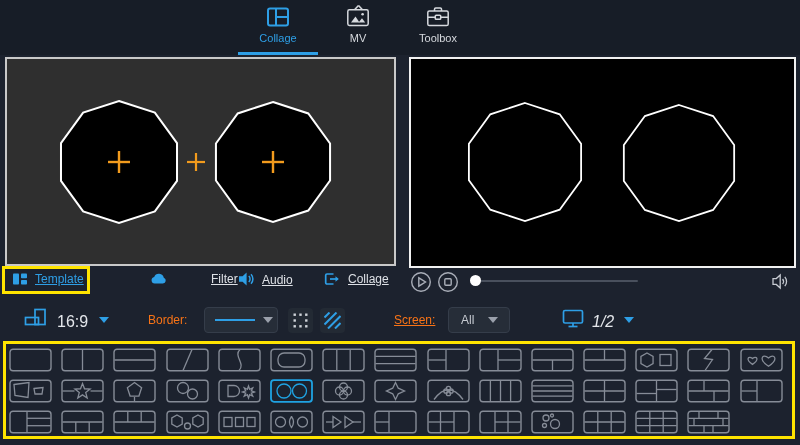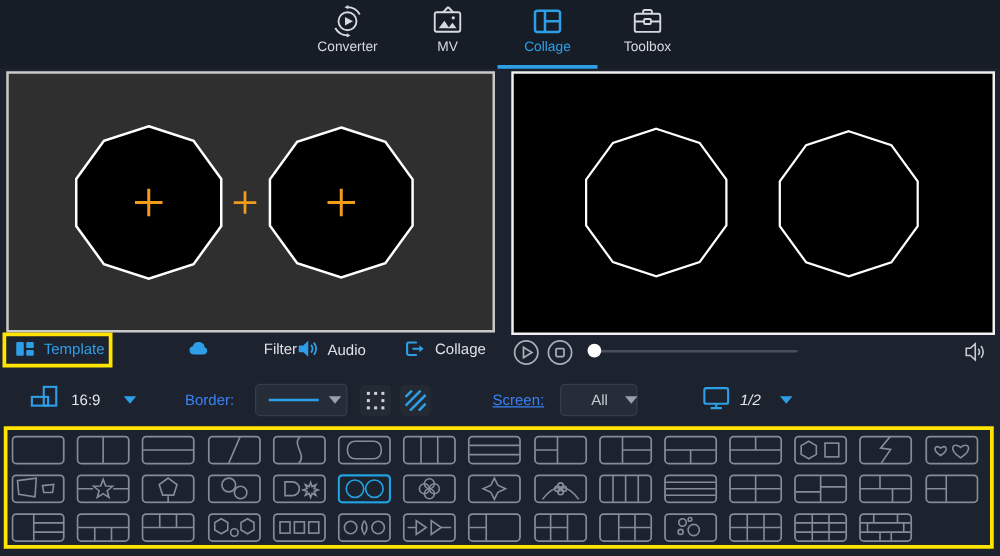--- a/index.html
+++ b/index.html
@@ -17,37 +17,37 @@
   .nav-tab.active{color:var(--accent);}
   .nav-underline{position:absolute;left:0;bottom:-1px;width:80px;height:3px;background:var(--accent);}
 
   
   .canvas-left{position:absolute;left:5px;top:57px;width:391px;height:209px;
                background:#2f2f2f;border:2px solid #c9c9c9;}
   .canvas-right{position:absolute;left:409px;top:57px;width:387px;height:211px;
                 background:#000;border:2px solid #f1f1f1;}
 
   
-  .tab{position:absolute;top:271px;display:flex;align-items:center;gap:7px;font-size:12px;color:#dde0e5;}
+  .tab{position:absolute;top:271px;display:flex;align-items:center;gap:7px;font-size:12px;color:#dde0e5;text-decoration:underline;}
   .tab .tab-label{white-space:nowrap;}
   .tab.active{color:var(--accent);}
   .hl-tab{position:absolute;left:2px;top:266px;width:88px;height:28px;
           border:3px solid var(--hl);pointer-events:none;}
 
   
   .pb-btn{position:absolute;top:271px;}
   .slider-track{position:absolute;left:474px;top:280px;width:164px;height:2px;background:#49505d;border-radius:1px;}
   .slider-knob{position:absolute;left:470px;top:275px;width:11px;height:11px;border-radius:50%;background:#fff;}
   .time{position:absolute;left:640px;top:274px;width:130px;text-align:right;font-size:11.5px;color:#d9dce1;}
   .time .cur{color:var(--accent);}
   .vol{position:absolute;left:772px;top:273px;color:#c6cad1;}
 
   
-  .tb-label{position:absolute;top:313px;font-size:12px;color:#3b82f6;}
-  .tb-value{position:absolute;top:313px;font-size:12px;color:#e4e7eb;}
+  .tb-label{position:absolute;top:313px;font-size:12px;color:#f97316;}
+  .tb-value{position:absolute;top:313px;font-size:16px;color:#e4e7eb;}
   .dd{position:absolute;top:307px;height:26px;background:#262d38;border:1px solid #353d4a;
       border-radius:4px;display:flex;align-items:center;}
   .sq-btn{position:absolute;top:308px;width:25px;height:25px;background:#232a34;border-radius:4px;
           display:flex;align-items:center;justify-content:center;}
   .caret{width:0;height:0;border-left:5px solid transparent;border-right:5px solid transparent;
          border-top:6px solid var(--accent);}
   .caret.gray{border-top-color:#9aa0ab;}
 
   
   .hl-grid{position:absolute;left:3px;top:341px;width:792px;height:98px;
@@ -56,51 +56,40 @@
   .tpl-row{display:flex;gap:9.2px;margin-bottom:7px;}
   .tpl{width:43px;height:24px;}
 </style>
 </head>
 <body>
 
 <div class="app">
 
   <div class="header">
     <div class="nav">
-      <div class="nav-tab">
-        <svg width="26" height="26" viewBox="0 0 26 26" stroke="currentColor" fill="none" stroke-width="1.5">
-          <circle cx="13" cy="13" r="7.2"></circle>
-          <polygon points="11,9.6 11,16.4 17.4,13" fill="currentColor" stroke="none"></polygon>
-          <path d="M22.8,7.6 A11.3,11.3 0 0 0 13,1.7"></path>
-          <path d="M3.2,18.4 A11.3,11.3 0 0 0 13,24.3"></path>
-          <polygon points="13.6,0 10.6,1.7 13.6,3.4" fill="currentColor" stroke="none"></polygon>
-          <polygon points="12.4,26 15.4,24.3 12.4,22.6" fill="currentColor" stroke="none"></polygon>
+      <div class="nav-tab active">
+        <svg width="26" height="26" viewBox="0 0 26 26" stroke="currentColor" fill="none" stroke-width="2">
+          <rect x="3" y="4.5" width="20" height="17" rx="2"></rect>
+          <line x1="11" y1="4.5" x2="11" y2="21.5"></line>
+          <line x1="11" y1="13" x2="23" y2="13"></line>
         </svg>
-        <div class="nav-label">Converter</div>
+        <div class="nav-label">Collage</div>
+        <div class="nav-underline"></div>
       </div>
       <div class="nav-tab">
         <svg width="26" height="26" viewBox="0 0 26 26" stroke="currentColor" fill="none" stroke-width="1.5">
           <line x1="9.5" y1="5.8" x2="13.5" y2="1.6"></line>
             <line x1="17.5" y1="5.8" x2="13.5" y2="1.6"></line>
           <rect x="2.8" y="5.8" width="20.4" height="15.6" rx="1.6"></rect>
           <polygon points="6,18.6 10.5,12.6 14.5,18.6" fill="currentColor" stroke="none"></polygon>
           <polygon points="13.5,18.6 17,14.2 20.2,18.6" fill="currentColor" stroke="none"></polygon>
           <circle cx="17.6" cy="10.2" r="1.3" fill="currentColor" stroke="none"></circle>
         </svg>
         <div class="nav-label">MV</div>
       </div>
-      <div class="nav-tab active">
-        <svg width="26" height="26" viewBox="0 0 26 26" stroke="currentColor" fill="none" stroke-width="2">
-          <rect x="3" y="4.5" width="20" height="17" rx="2"></rect>
-          <line x1="11" y1="4.5" x2="11" y2="21.5"></line>
-          <line x1="11" y1="13" x2="23" y2="13"></line>
-        </svg>
-        <div class="nav-label">Collage</div>
-        <div class="nav-underline"></div>
-      </div>
       <div class="nav-tab">
         <svg width="26" height="26" viewBox="0 0 26 26" stroke="currentColor" fill="none" stroke-width="1.5">
           <path d="M9.5,7 V5.2 a1.2,1.2 0 0 1 1.2,-1.2 h4.6 a1.2,1.2 0 0 1 1.2,1.2 V7"></path>
           <rect x="2.8" y="7" width="20.4" height="14.5" rx="1.6"></rect>
           <path d="M2.8,13.2 h7.5 M15.7,13.2 h7.5"></path>
           <rect x="10.3" y="11.2" width="5.4" height="4" rx="0.8"></rect>
         </svg>
         <div class="nav-label">Toolbox</div>
       </div>
     </div>
@@ -206,21 +195,21 @@
   <div class="sq-btn" style="left:320px;">
     <svg width="17" height="17" viewBox="0 0 17 17" stroke="var(--accent)" stroke-width="2">
       <line x1="0.5" y1="5.5" x2="5.5" y2="0.5"></line>
       <line x1="0.5" y1="12.5" x2="12.5" y2="0.5"></line>
       <line x1="4" y1="16.5" x2="16.5" y2="4"></line>
       <line x1="11" y1="16.5" x2="16.5" y2="11"></line>
     </svg>
   </div>
 
   <div class="tb-label" style="left:394px;text-decoration:underline;">Screen:</div>
-  <div class="dd" style="left:448px;width:62px;padding-left:12px;">
+  <div class="dd" style="left:448px;width:62px;">
     <span style="margin-left:12px;font-size:12px;color:#c6cad1;">All</span>
     <div class="caret gray" style="margin-left:14px;"></div>
   </div>
 
   <svg style="position:absolute;left:562px;top:309px;" width="22" height="19" viewBox="0 0 22 19" stroke="var(--accent)" fill="none" stroke-width="1.7">
     <rect x="1.5" y="1.5" width="19" height="12.5" rx="1.5"></rect>
     <line x1="11" y1="14" x2="11" y2="17"></line>
     <line x1="6.5" y1="17.5" x2="15.5" y2="17.5"></line>
   </svg>
   <div class="tb-value" style="left:592px;font-style:italic;">1/2</div>

